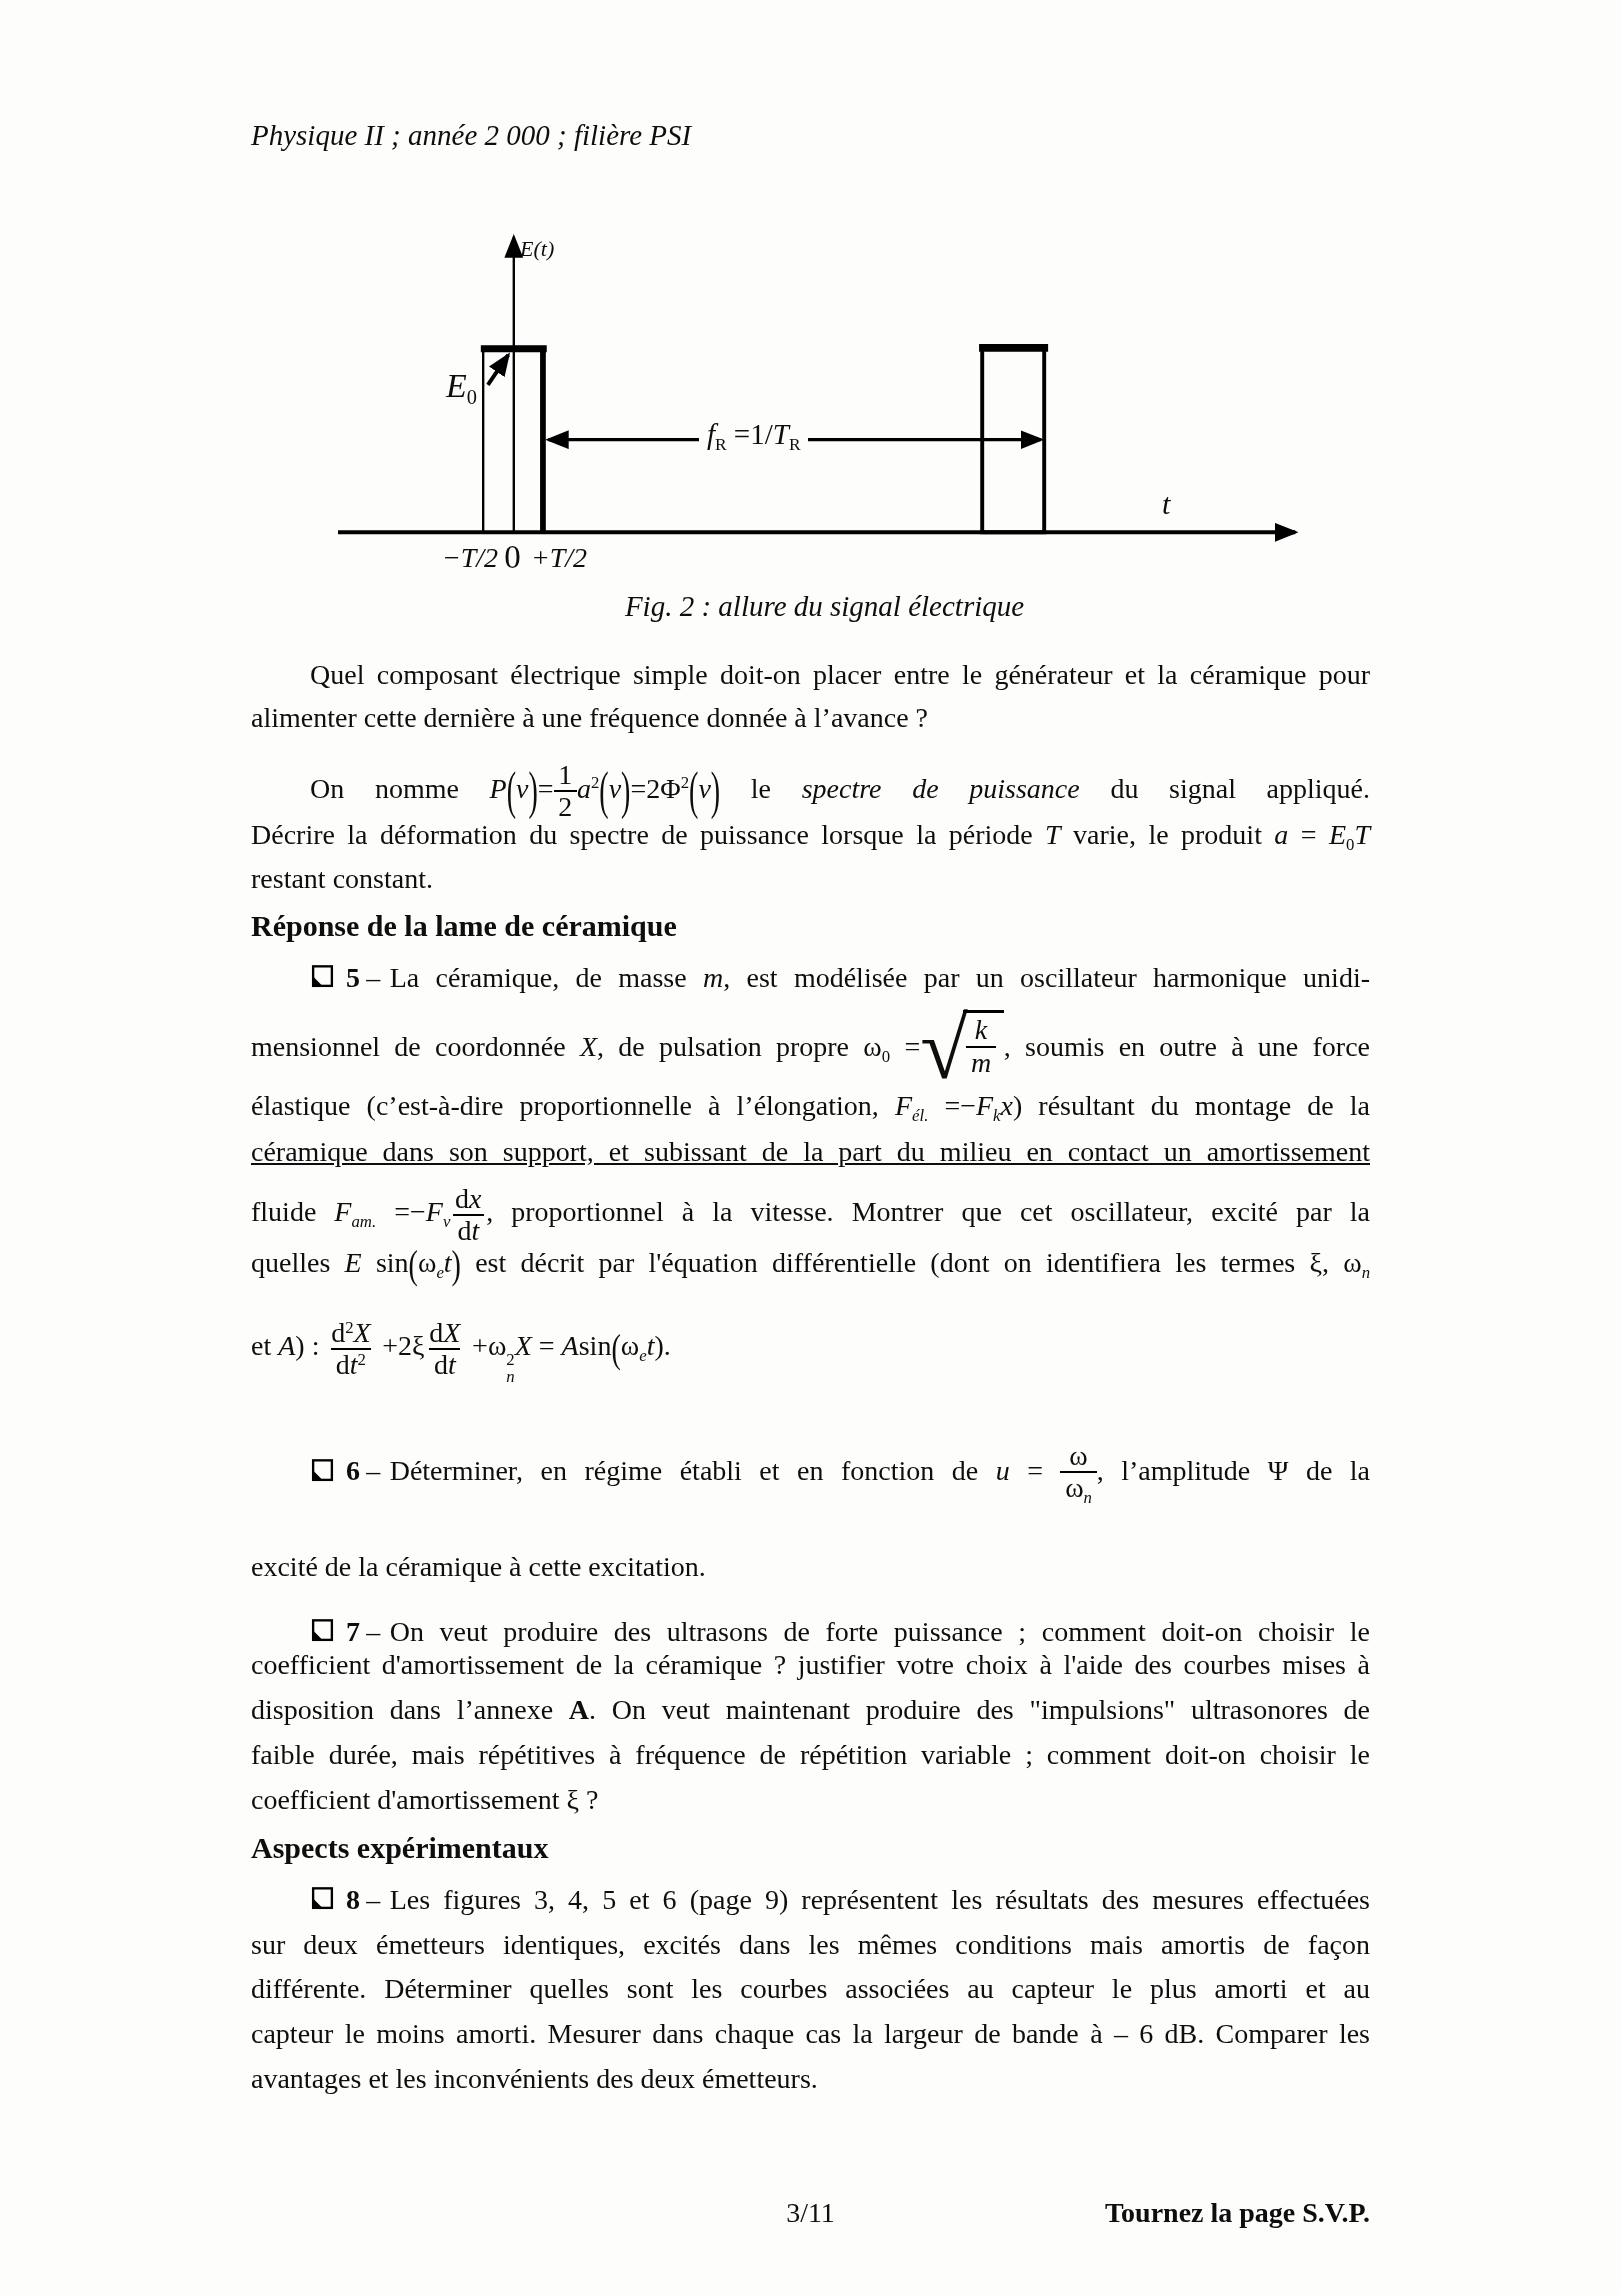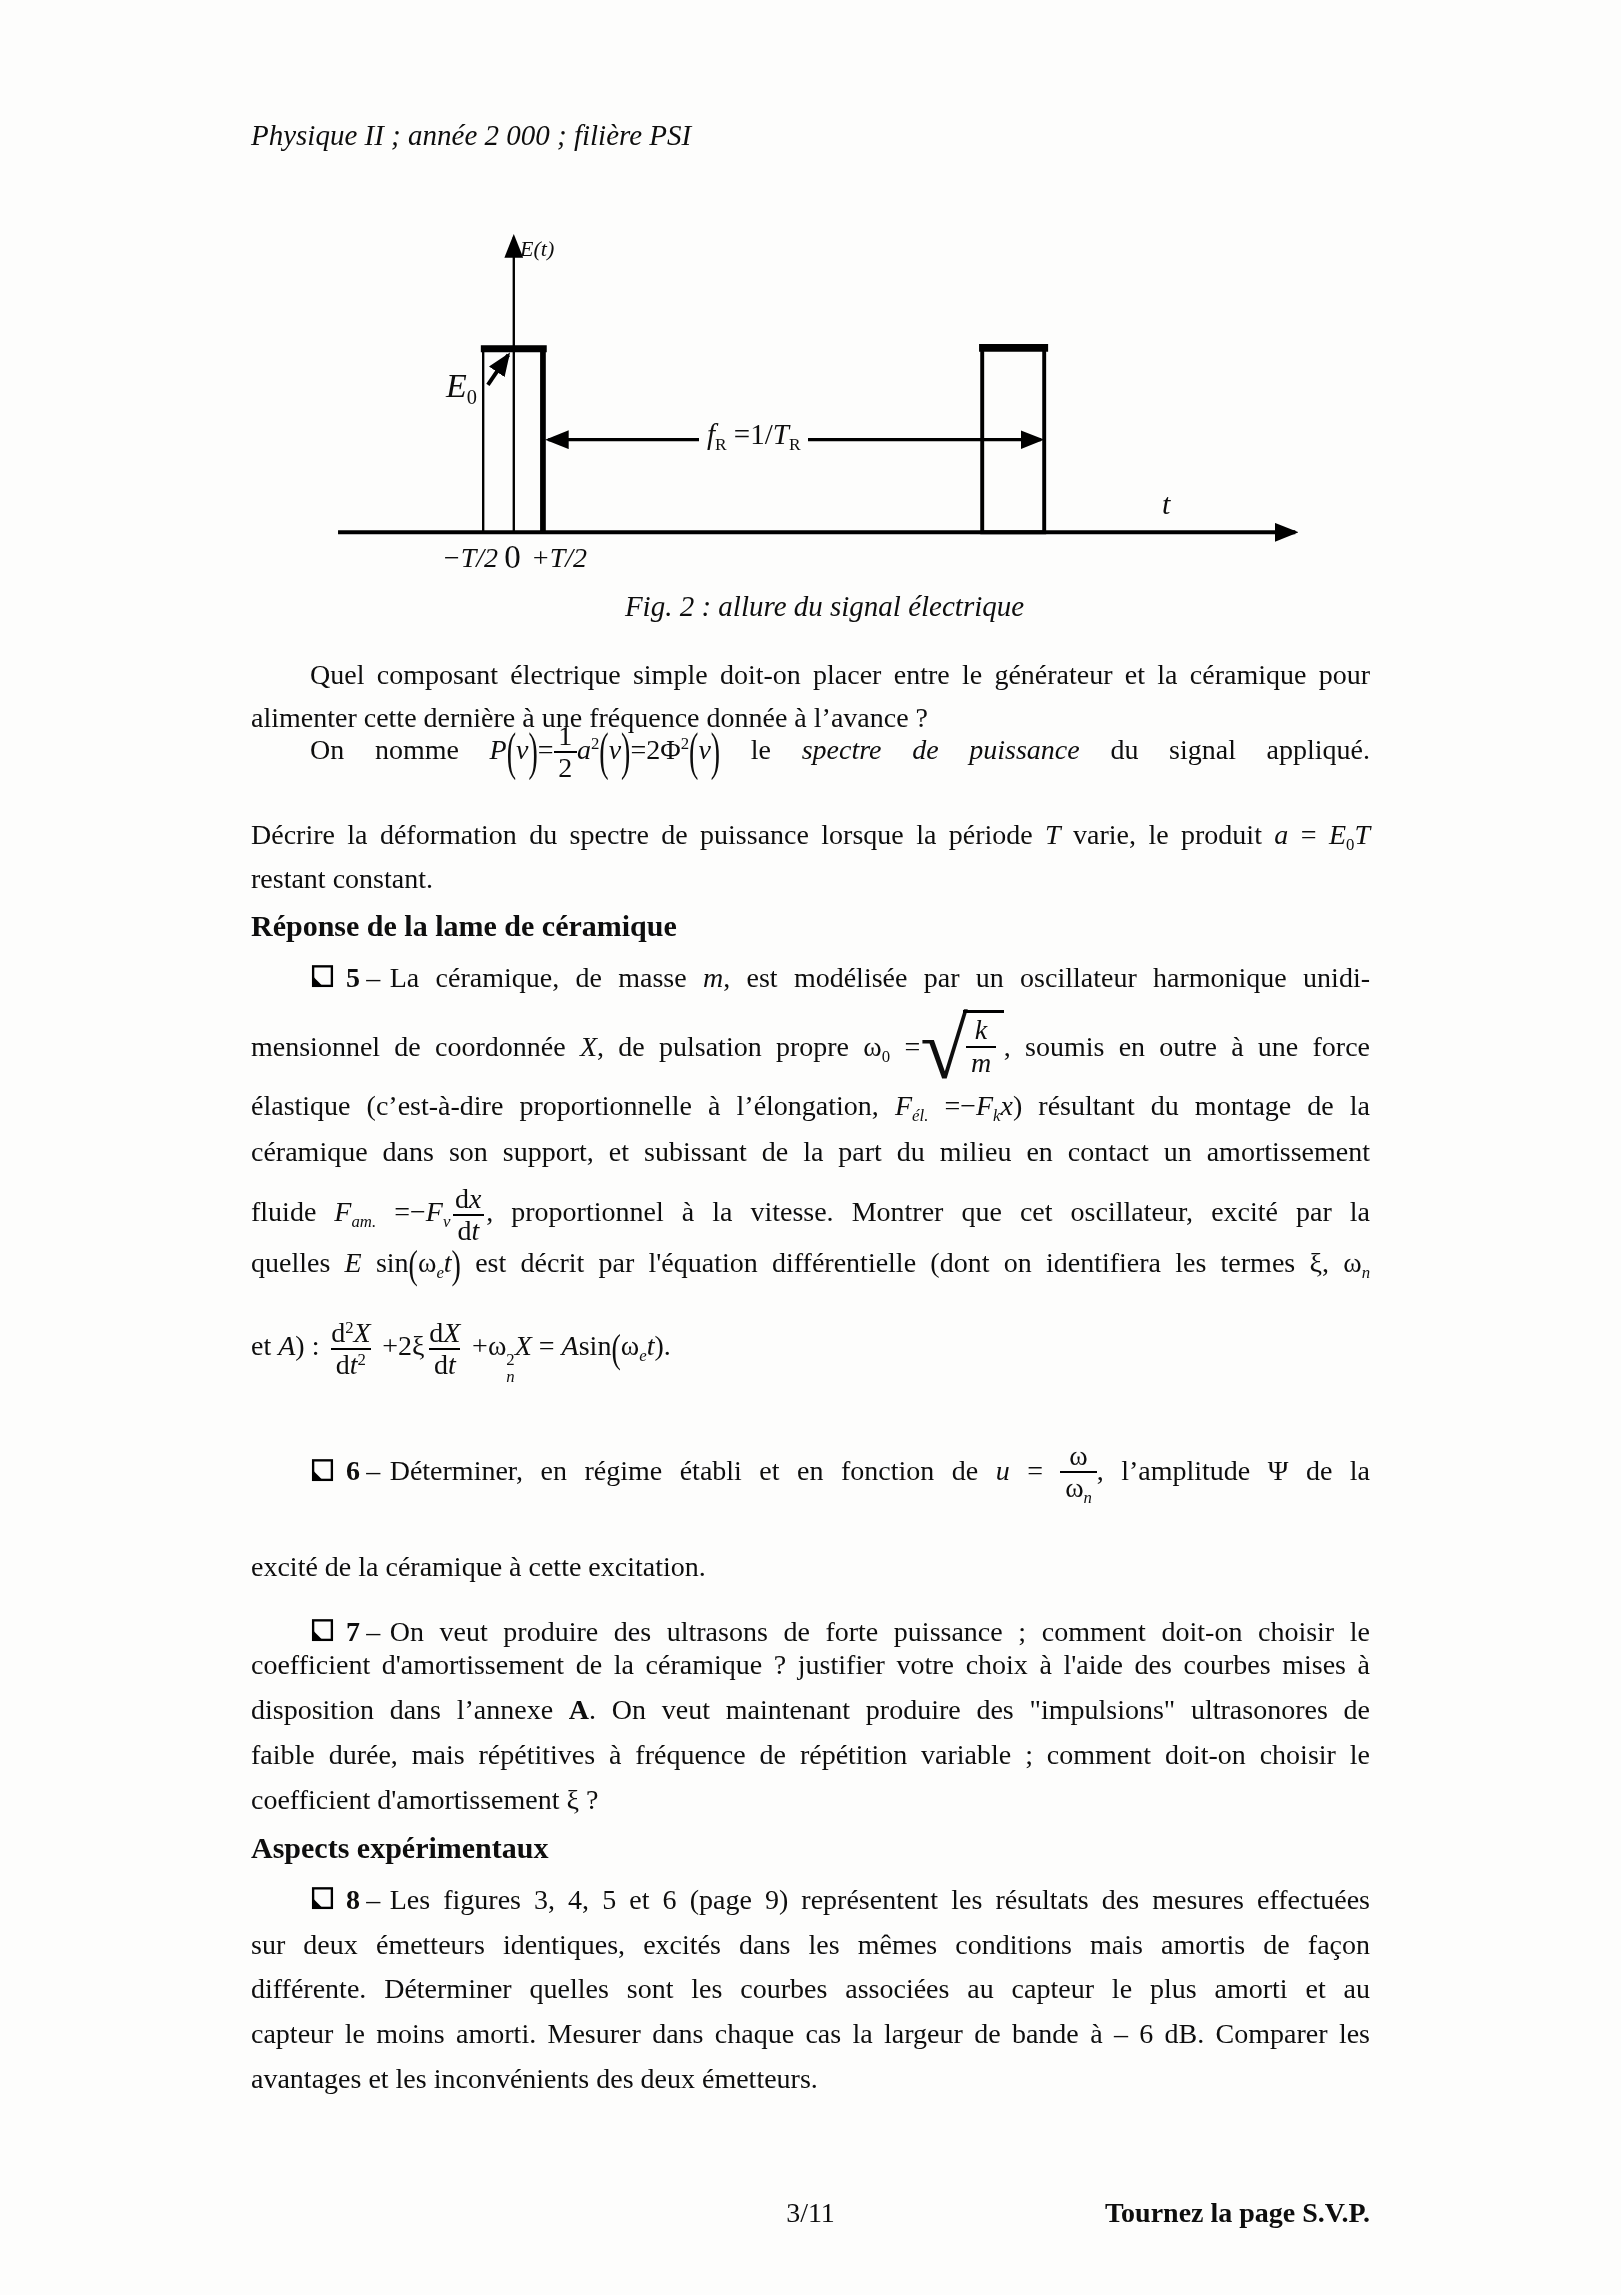--- a/index.html
+++ b/index.html
@@ -74,21 +74,21 @@
 
   <div class="abs it center" style="left:330px;top:590px;width:989px;font-size:29px;">Fig. 2 : allure du signal électrique</div>
 
   <div class="line just indent" style="top:656px;">
     <span>Quel composant électrique simple doit-on placer entre le générateur et la céramique pour</span>
   </div>
   <div class="line" style="top:699px;">
     <span>alimenter cette dernière à une fréquence donnée à l’avance ?</span>
   </div>
 
-  <div class="line just indent" style="top:690px;padding-top:31px;">
+  <div class="line just indent" style="top:729px;padding-top:31px;">
     <span>On nomme</span>
     <span class="it">P</span><span class="bigp">(</span><span class="it">ν</span><span class="bigp">)</span><span>=</span><span class="frac">
         <span>1</span>
         <span class="den">2</span>
       </span><span class="it">a</span><sup>2</sup><span class="bigp">(</span><span class="it">ν</span><span class="bigp">)</span><span>=</span><span>2Φ</span><sup>2</sup><span class="bigp">(</span><span class="it">ν</span><span class="bigp">)</span>
     <span>le</span>
     <span class="it">spectre de puissance</span>
     <span>du signal appliqué.</span>
   </div>
 
@@ -117,21 +117,21 @@
             <span class="den it">m</span>
           </span></span>
       </span><span>, soumis en outre à une force</span>
   </div>
 
   <div class="line just" style="top:1087px;">
     <span>élastique (c’est-à-dire proportionnelle à l’élongation, </span><span class="it">F</span><sub class="it">él.</sub>
     <span>=</span><span>−</span><span class="it">F</span><sub class="it">k</sub><span class="it">x</span><span>) résultant du montage de la</span>
   </div>
 
-  <div class="line just" style="top:1133px;">
+  <div class="line just" style="top:1133px;text-decoration:underline;">
     <span>céramique dans son support, et subissant de la part du milieu en contact un amortissement</span>
   </div>
 
   <div class="line just" style="top:1160px;height:110px;">
     <span style="display:inline-block;height:110px;vertical-align:middle;"></span><span>fluide </span><span class="it">F</span><sub class="it">am.</sub>
     <span>=</span><span>−</span><span class="it">F</span><sub class="it">v</sub><span class="frac">
         <span><span>d</span><span class="it">x</span></span>
         <span class="den"><span>d</span><span class="it">t</span></span>
       </span><span>, proportionnel à la vitesse. Montrer que cet oscillateur, excité par la</span>
   </div>

